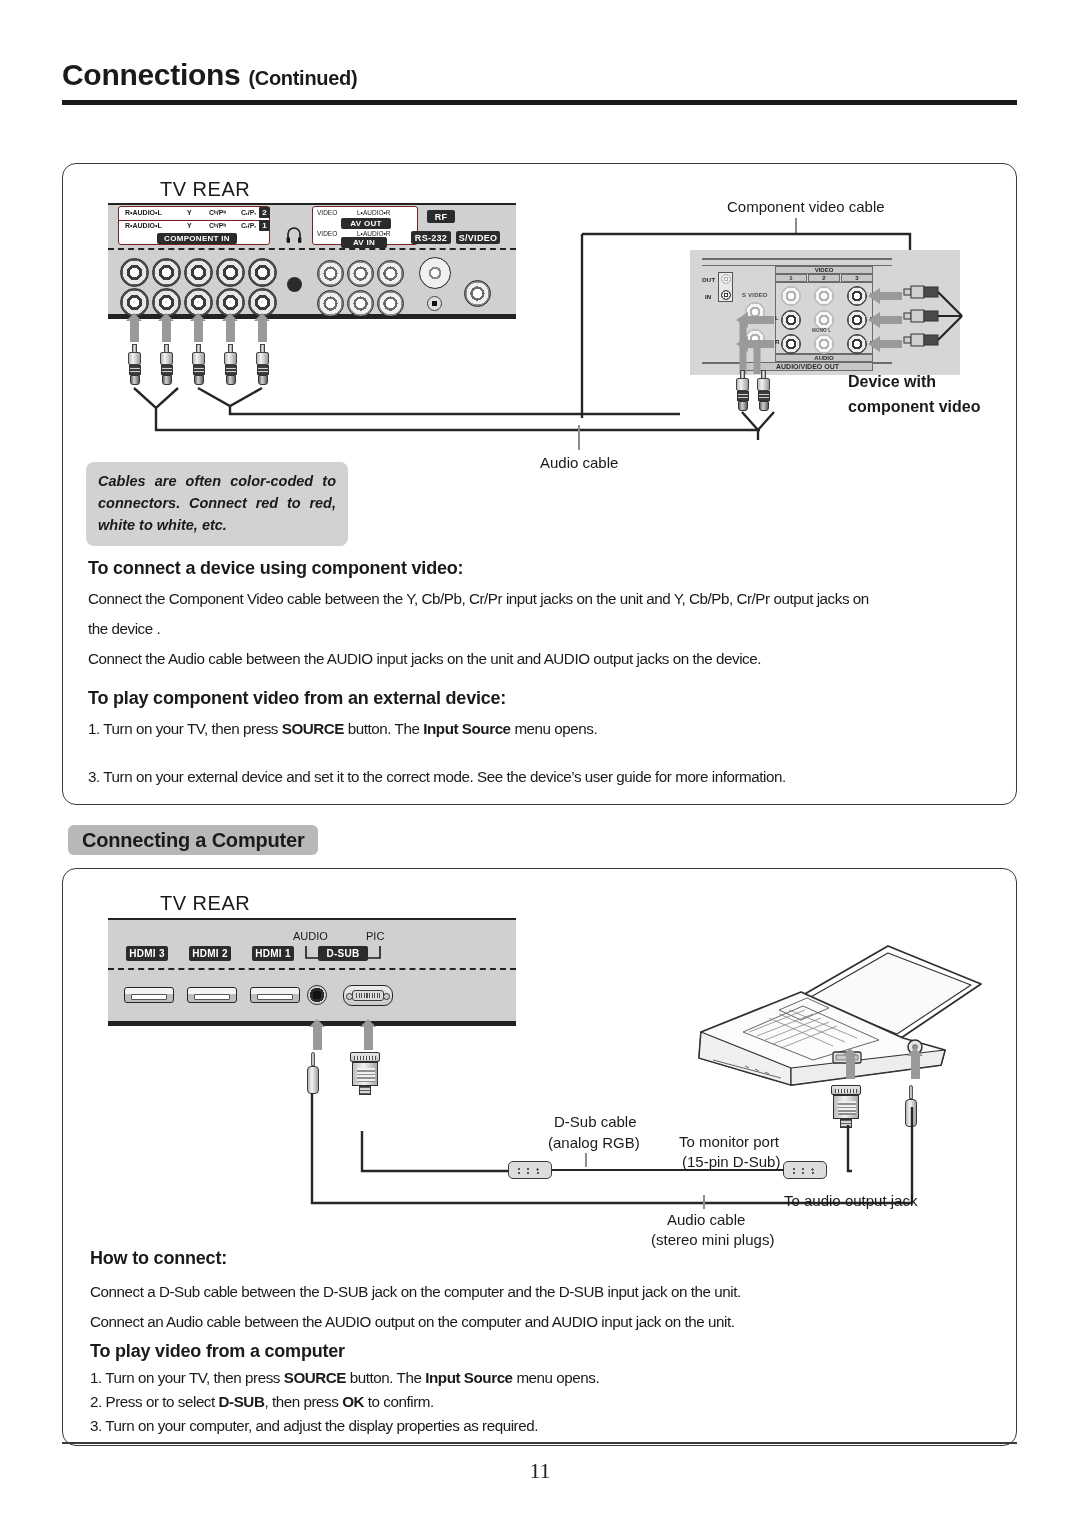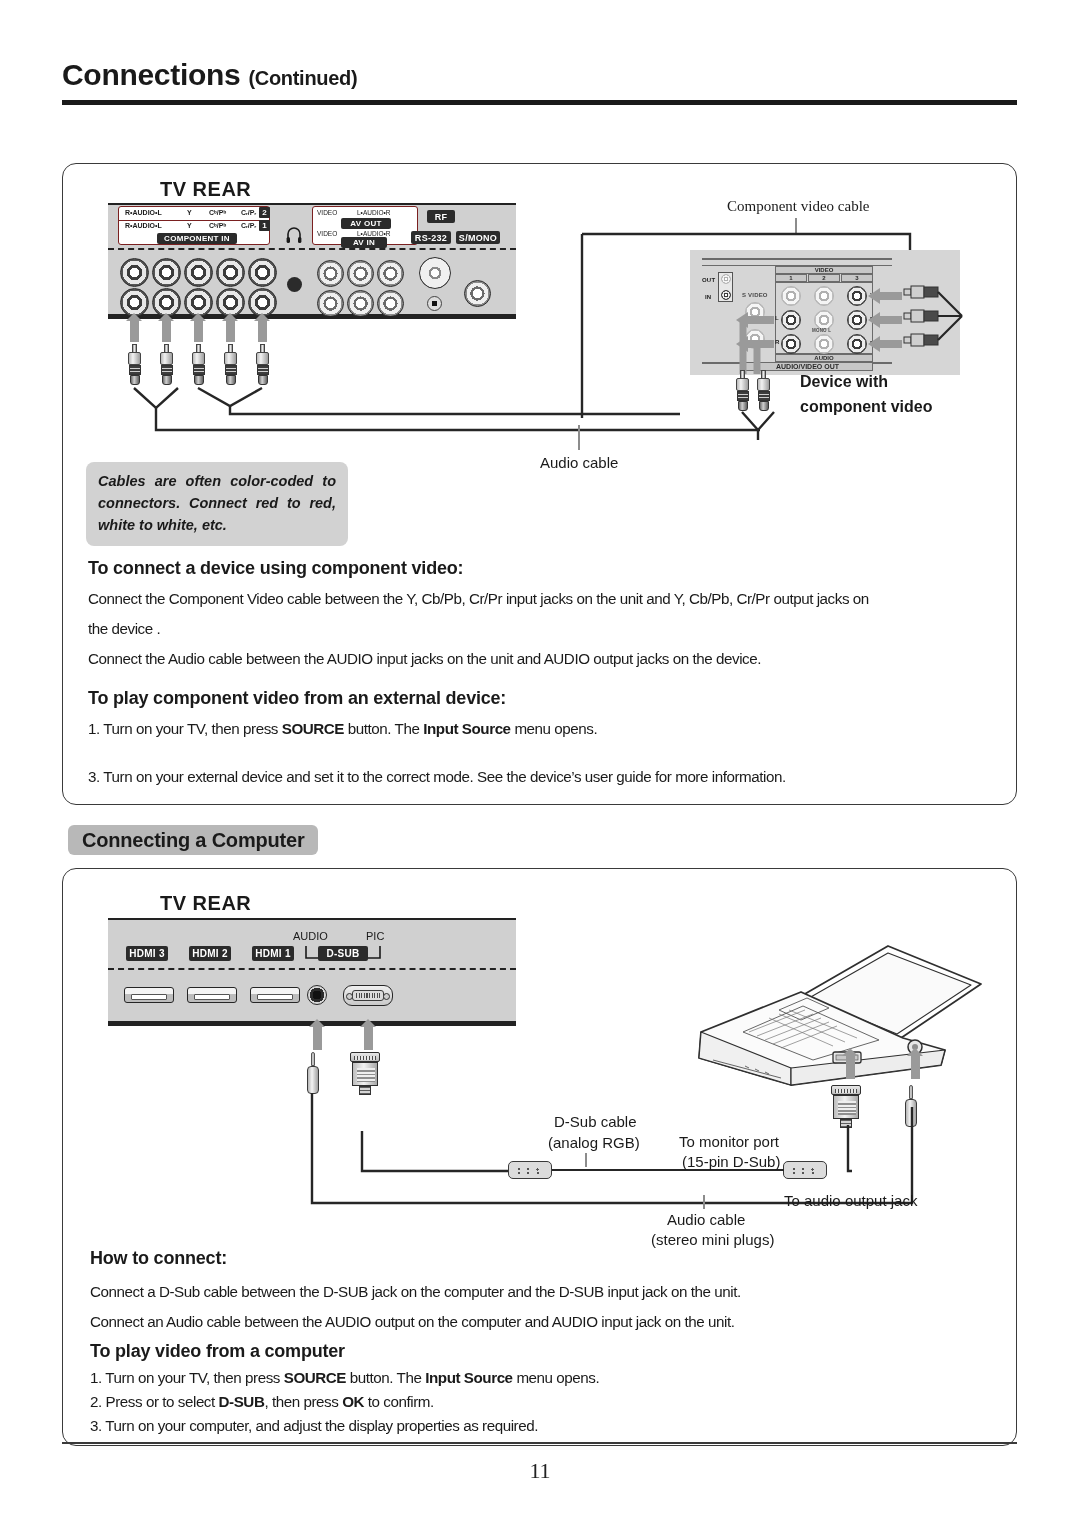--- a/index.html
+++ b/index.html
@@ -34,21 +34,21 @@
 
   
   .panel-box {
     position:absolute; border:1.5px solid #3a3a3a; border-radius:14px;
     background:#fff;
   }
   #box-component { left:62px; top:163px; width:955px; height:642px; }
   #box-computer  { left:62px; top:868px; width:955px; height:578px; }
 
   .tv-rear-label {
-    position:absolute; font-size:20px; font-weight:bold; letter-spacing:0.5px;
+    position:absolute; font-size:20px; font-weight:normal; letter-spacing:0.5px;
   }
 
   
   .tvpanel {
     position:absolute; background:#d0d0d0;
     border-top:2px solid #222; border-bottom:2px solid #222;
   }
   .tvpanel-inner-line {
     position:absolute; left:0; right:0; border-top:2px dashed #222;
   }
@@ -120,21 +120,21 @@
   .dev-jack { position:absolute; border-radius:50%;
     background:radial-gradient(circle at 50% 50%, #ffffff 0 24%, #3a3a3a 24% 42%, #ededed 42% 66%, #6d6d6d 66% 82%, #d8d8d8 82% 100%);
     border:1px solid #3a3a3a; }
   .dev-jack.faint {
     background:radial-gradient(circle at 50% 50%, #ffffff 0 24%, #b0b0b0 24% 42%, #f5f5f5 42% 66%, #c2c2c2 66% 82%, #e8e8e8 82% 100%);
     border:1px solid #b5b5b5; }
   .dev-line { position:absolute; background:#6b6b6b; }
 
   
   .callout { position:absolute; font-size:15px; color:#1a1a1a; white-space:nowrap; }
-  .callout.bold { font-weight:bold; font-size:16px; }
+  .callout.bold { font-weight:bold; font-size:16px;margin-left:48px; }
   .leader { position:absolute; background:#8c8c8c; }
 
   .note-box {
     position:absolute; background:#d2d2d2; border-radius:8px;
     padding:9px 12px 10px 12px; width:262px;
     font-style:italic; font-weight:bold; font-size:14.5px; line-height:1.5;
     color:#1a1a1a; text-align:justify;
   }
 
   
@@ -263,21 +263,21 @@
     <div class="jl-cell" style="left:4px; top:2px; font-size:6.5px;">VIDEO</div>
     <div class="jl-cell" style="left:44px; top:2px; font-size:6.5px;">L•AUDIO•R</div>
     <div class="blk-label" style="left:28px; top:11px; width:50px;">AV OUT</div>
     <div class="jl-cell" style="left:4px; top:23px; font-size:6.5px;">VIDEO</div>
     <div class="jl-cell" style="left:44px; top:23px; font-size:6.5px;">L•AUDIO•R</div>
     <div class="blk-label" style="left:28px; top:30px; width:46px;">AV IN</div>
   </div>
 
   <div class="blk-label" style="left:427px; top:210px; width:28px; height:13px; font-size:9px;">RF</div>
   <div class="blk-label" style="left:411px; top:231px; width:40px; height:13px; font-size:9px;">RS-232</div>
-  <div class="blk-label" style="left:456px; top:231px; width:44px; height:13px; font-size:9px;">S/MONO</div>
+  <div class="blk-label" style="left:456px; top:231px; width:44px; height:13px; font-size:9px;">S/VIDEO</div>
 
   <div class="rca" style="left:120px; top:258px; width:29px; height:29px;"></div>
   <div class="rca" style="left:152px; top:258px; width:29px; height:29px;"></div>
   <div class="rca" style="left:184px; top:258px; width:29px; height:29px;"></div>
   <div class="rca" style="left:216px; top:258px; width:29px; height:29px;"></div>
   <div class="rca" style="left:248px; top:258px; width:29px; height:29px;"></div>
 
   <div class="rca" style="left:120px; top:288px; width:29px; height:29px;"></div>
   <div class="rca" style="left:152px; top:288px; width:29px; height:29px;"></div>
   <div class="rca" style="left:184px; top:288px; width:29px; height:29px;"></div>
@@ -338,21 +338,21 @@
 
   <svg style="position:absolute; left:100px; top:380px;" width="700" height="70">
     <path d="M34 8 L56 28 L78 8" fill="none" stroke="#262626" stroke-width="2.4"></path>
     <path d="M56 28 L56 50 L660 50" fill="none" stroke="#262626" stroke-width="2.4"></path>
   </svg>
   <svg style="position:absolute; left:180px; top:380px;" width="520" height="50">
     <path d="M18 8 L50 26 L82 8" fill="none" stroke="#262626" stroke-width="2.4"></path>
     <path d="M50 26 L50 34 L500 34" fill="none" stroke="#262626" stroke-width="2.4"></path>
   </svg>
 
-  <div class="callout" style="left:727px; top:198px;font-family:Liberation Serif, serif;">Component video cable</div>
+  <div class="callout" style="left:727px; top:198px;">Component video cable</div>
   <div class="leader" style="left:795px; top:218px; width:1.5px; height:16px;"></div>
 
   <svg style="position:absolute; left:580px; top:232px;" width="390" height="200">
     <path d="M2 2 L330 2 L330 120 L300 120" fill="none" stroke="#262626" stroke-width="2.4"></path>
     <path d="M2 2 L2 186" fill="none" stroke="#262626" stroke-width="2.4"></path>
   </svg>
 
   <div class="dev-panel" style="left:690px; top:250px; width:270px; height:125px;"></div>
   <div class="dev-line" style="left:702px; top:258px; width:190px; height:1.5px;"></div>
   <div class="dev-line" style="left:702px; top:265px; width:190px; height:1px;"></div>

